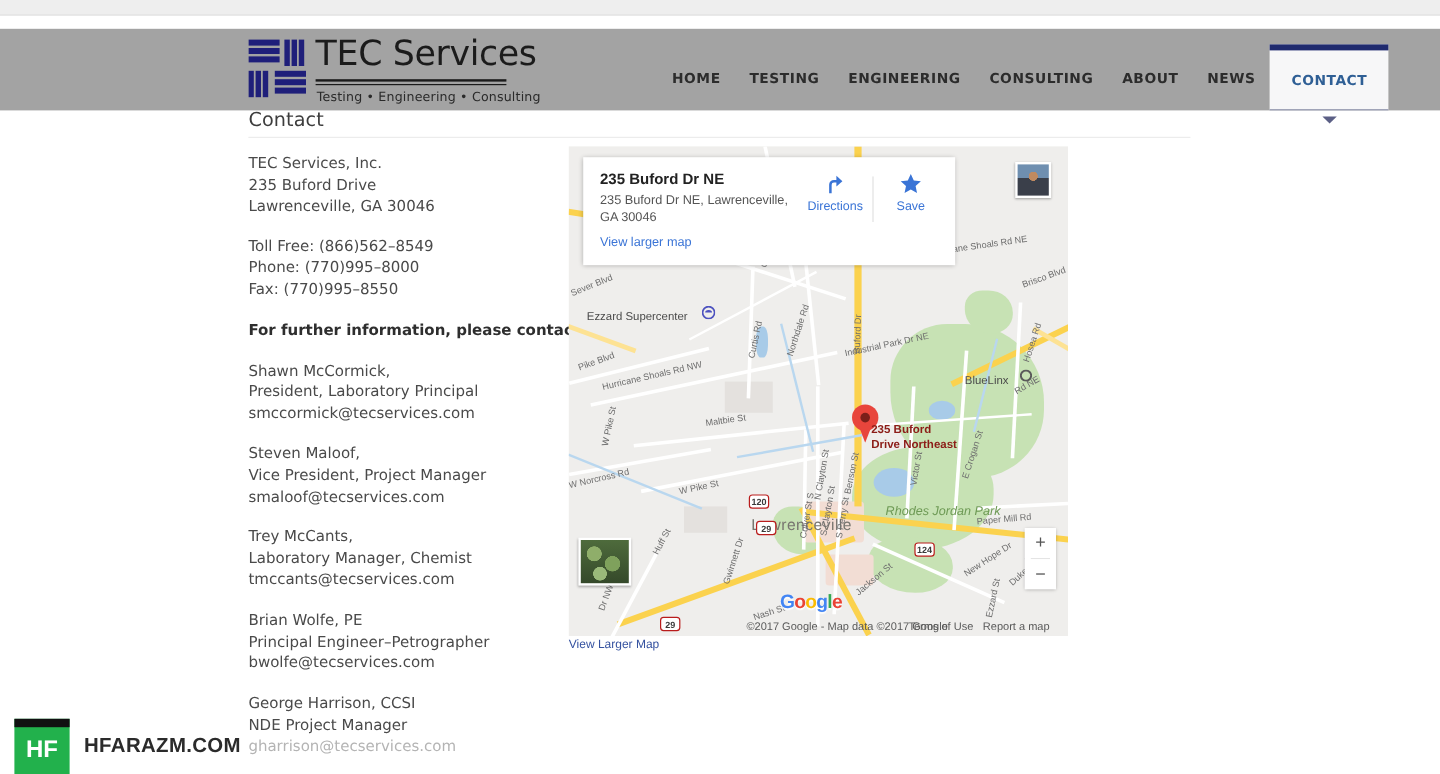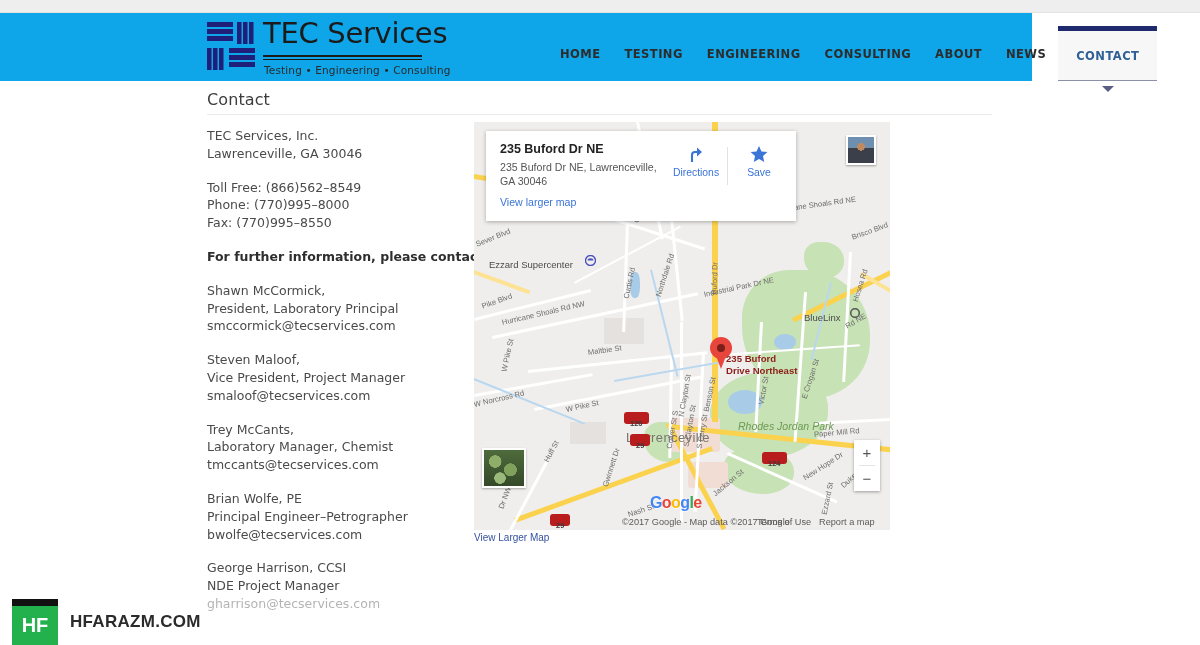--- a/index.html
+++ b/index.html
@@ -13,22 +13,22 @@
   }
 
   
   .top-strip {
     position:absolute; left:0; top:0; width:1200px; height:13px;
     background:#eeeeee; border-bottom:1px solid #e2e2e2;
   }
 
   
   .header {
-    position:absolute; left:0; top:13px; width:1032px; height:68px;
-    background:#0ea5e9;
+    position:absolute; left:0; top:24px; width:1200px; height:68px;
+    background:#a3a3a3;
   }
 
   .logo-wrap {
     position:absolute; left:207px; top:5px;
     width:215px; height:62px;
   }
   .logo-mark { position:absolute; left:0; top:3px; width:52px; height:52px; }
   .logo-text {
     position:absolute; left:56px; top:-2px;
     font-family:"DejaVu Sans", sans-serif;
@@ -109,21 +109,21 @@
   .lbl {
     position:absolute; font-size:7.6px; color:#6d6d6d;
     white-space:nowrap; transform-origin:0 50%;
     font-family:"Liberation Sans", sans-serif;
   }
   .lbl.town { font-size:13px; color:#77756f; letter-spacing:0.4px; }
   .lbl.park { font-size:10.5px; color:#6e9a55; font-style:italic; }
   .lbl.poi { font-size:9.5px; color:#4a4a4a; }
 
   .shield {
-    position:absolute; background:#ffffff; border:6px solid #b91c1c;
+    position:absolute; background:#ffffff; border:1px solid #b91c1c;
     border-radius:3px; font-size:7.5px; color:#3a3a3a; text-align:center;
     line-height:11px; height:12px; min-width:17px; font-weight:bold;
     font-family:"Liberation Sans", sans-serif;
   }
 
   
   .infocard {
     position:absolute; left:12px; top:9px; width:310px; height:90px;
     background:#ffffff; box-shadow:0 1px 4px rgba(0,0,0,.3);
     padding:11px 0 0 0;
@@ -308,20 +308,21 @@
       </ul>
   </nav>
 </div>
 
 <div class="page-title">Contact</div>
 <div class="title-rule"></div>
 
 <div class="left-col">
   <div class="blk">
     <div class="ln">TEC Services, Inc.</div>
+    <div class="ln">235 Buford Drive</div>
     <div class="ln">Lawrenceville, GA 30046</div>
   </div>
   <div class="blk">
     <div class="ln">Toll Free: (866)562–8549</div>
     <div class="ln">Phone: (770)995–8000</div>
     <div class="ln">Fax: (770)995–8550</div>
   </div>
   <div class="blk">
     <div class="ln bold">For further information, please contact:</div>
   </div>

